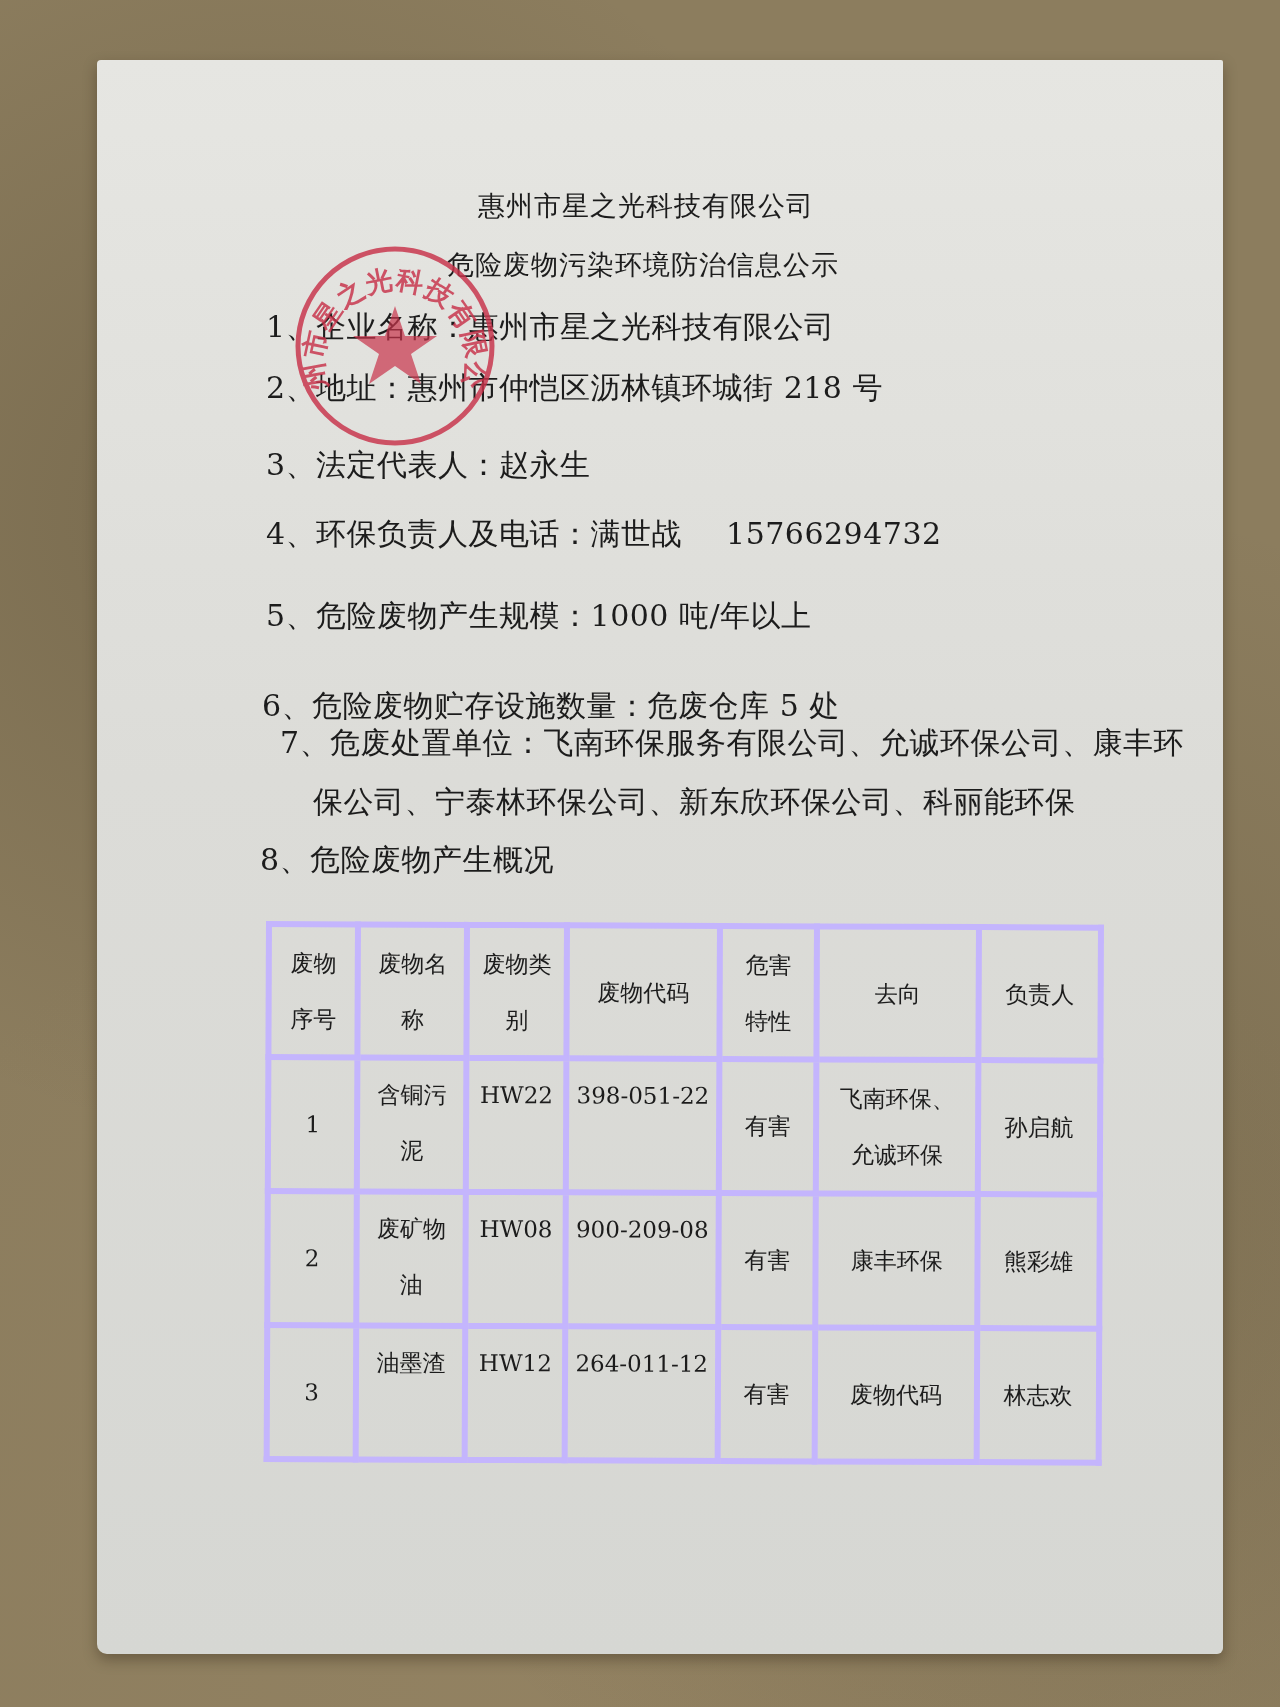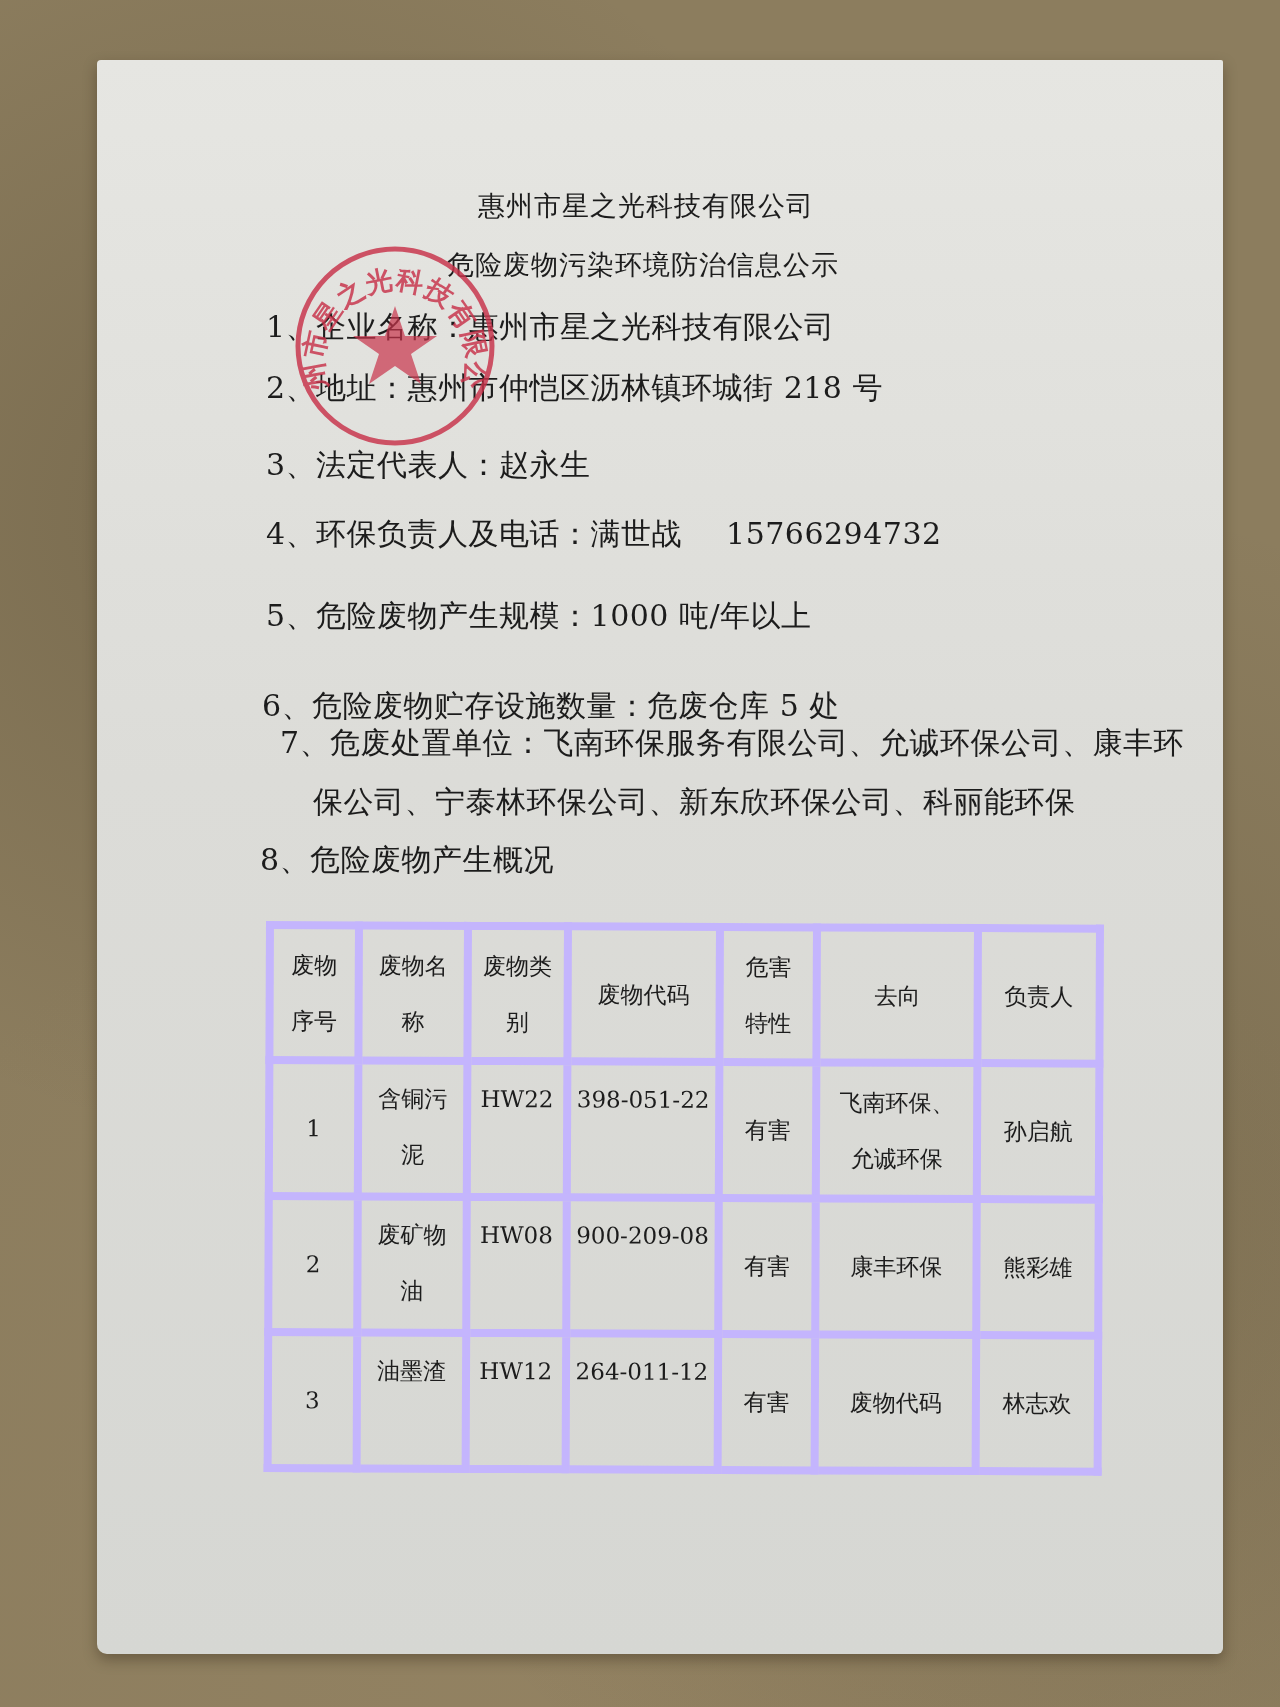--- a/index.html
+++ b/index.html
@@ -24,21 +24,21 @@
   .stamp {
     position: absolute; left: 293px; top: 244px; width: 204px; height: 204px;
     pointer-events: none; opacity: 0.82;
   }
   table.waste {
     position: absolute; left: 266px; top: 921px; width: 838px;
     border-collapse: collapse; font-size: 23px; color: #1c1c1c;
     transform: rotate(0.25deg); transform-origin: left top;
   }
   table.waste th, table.waste td {
-    border: 8px solid #c4b5fd; text-align: center; font-weight: normal;
+    border: 6px solid #c4b5fd; text-align: center; font-weight: normal;
     padding: 0 4px; line-height: 56px;
   }
   table.waste thead th { height: 127px; vertical-align: middle; }
   table.waste td { height: 122px; }
   .cell-top { vertical-align: top; padding-top: 6px !important; border-radius: 22px; }
   .cell-mid { vertical-align: middle; }
   .two-line { display: block; line-height: 56px; }
 </style>
 </head>
 <body>

